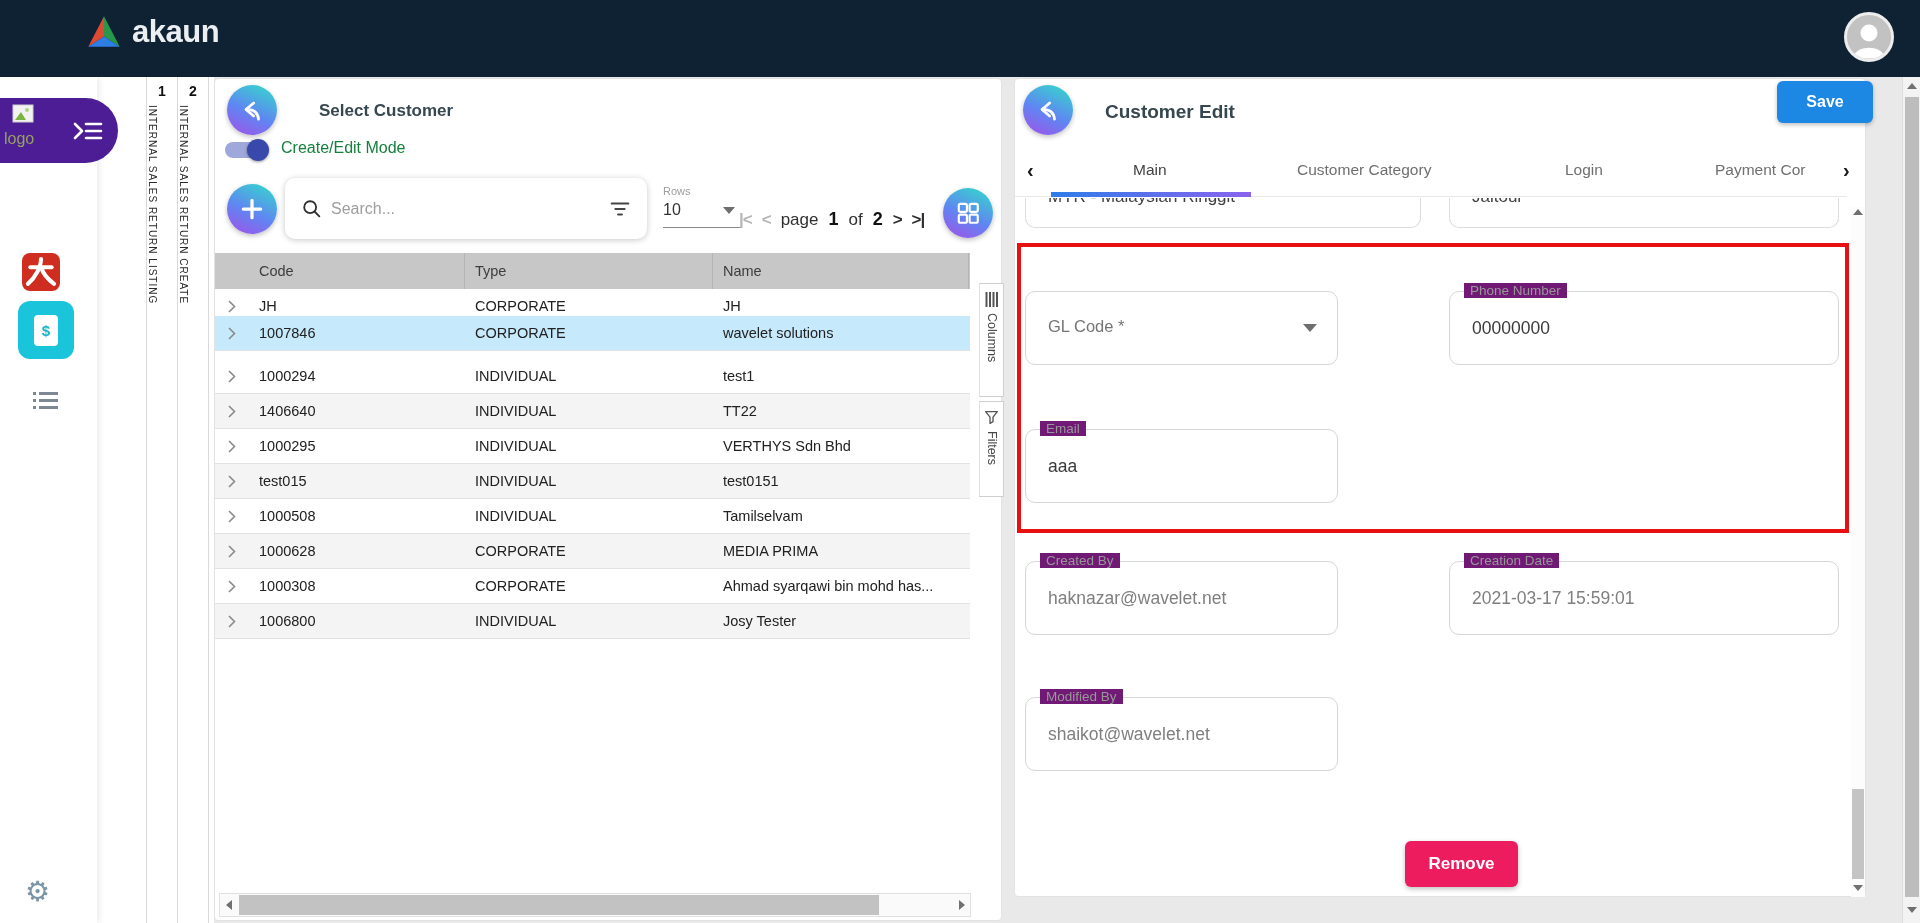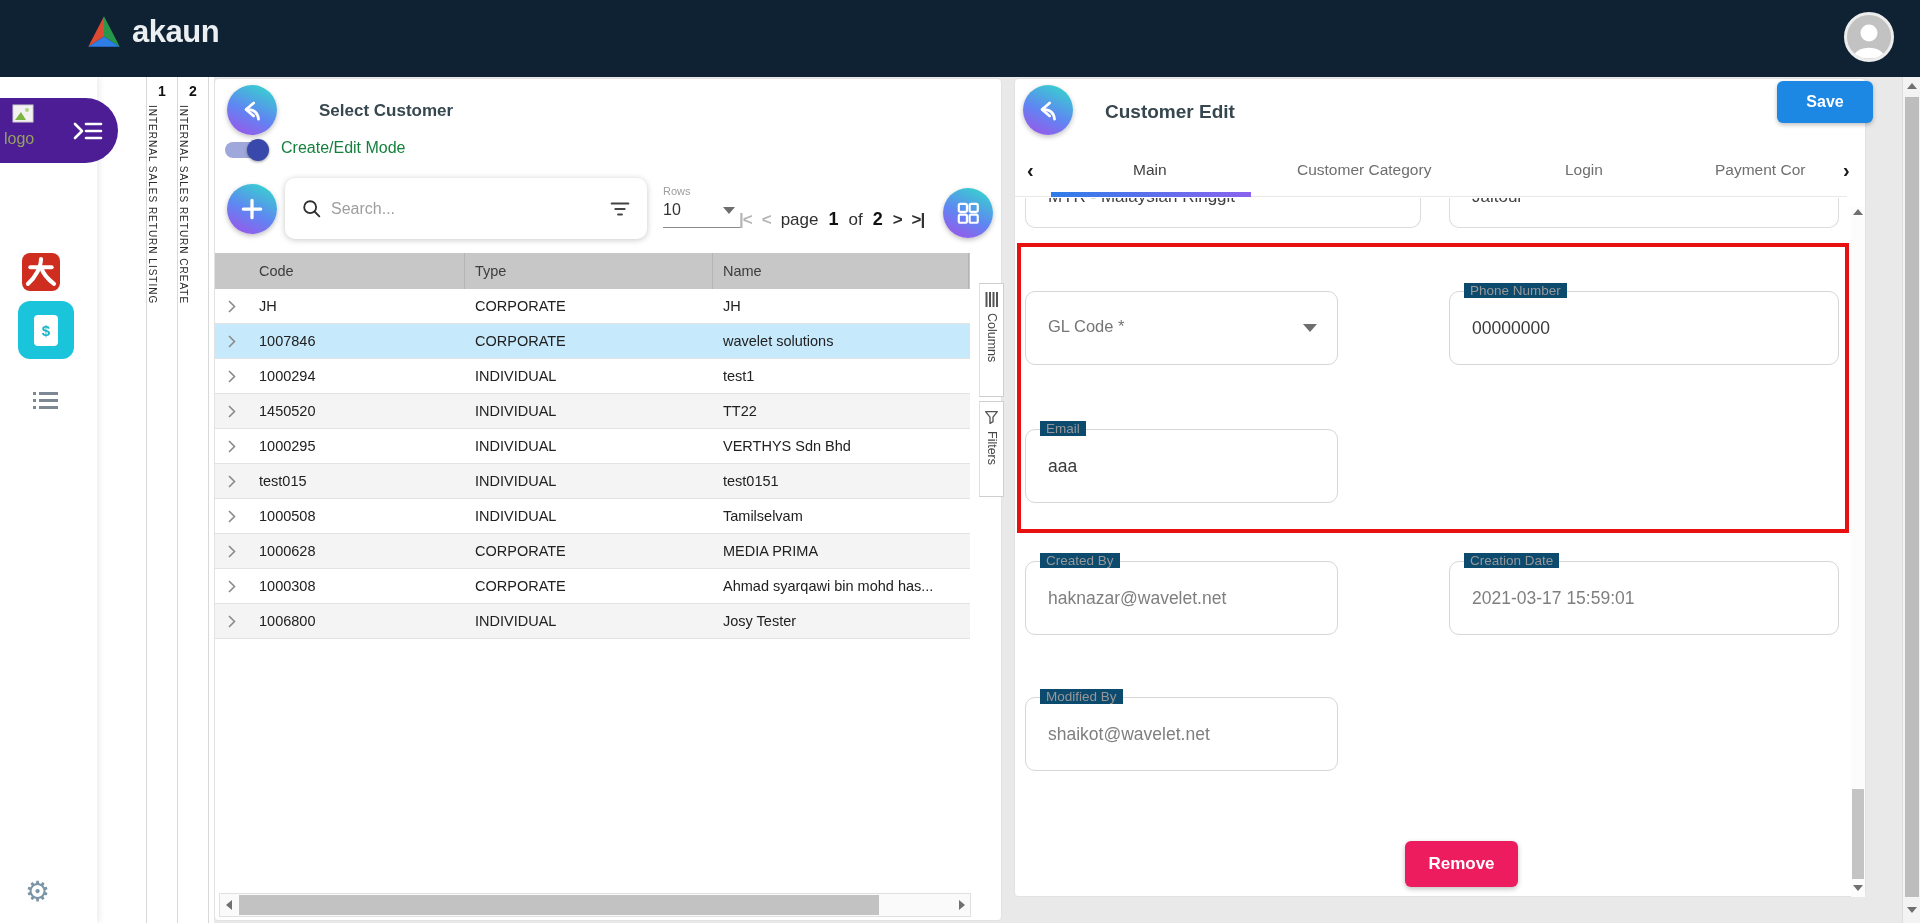--- a/index.html
+++ b/index.html
@@ -112,21 +112,21 @@
   .tab-chev { position:absolute; top:10px; font-size:20px; font-weight:bold; color:#1b1b1b; cursor:pointer; }
   .tab-indicator { position:absolute; left:36px; top:113px; width:200px; height:5px;
     background:linear-gradient(90deg,#2e7de9,#8a63ee); }
   .clipped-field { position:absolute; top:119px; height:30px; border:1px solid #dcdcdc; border-top:none;
     border-radius:0 0 10px 10px; overflow:hidden; }
   .clipped-text { position:absolute; left:22px; top:-11px; font-size:17px; color:#3f3f3f; white-space:nowrap; }
   .hl-rect { position:absolute; left:2px; top:164px; width:832px; height:290px; border:4px solid #e81010; z-index:3; pointer-events:none; }
   .field { position:absolute; height:74px; background:#fff; border:1px solid #d6d6d6; border-radius:10px; }
   .f-left { left:10px; width:313px; }
   .f-right { left:434px; width:390px; }
-  .field .flabel { position:absolute; top:-9px; left:14px; background:#0c4a6e; padding:0 6px; font-size:13.5px; color:#979797; }
+  .field .flabel { position:absolute; top:-9px; left:14px; background:#701a75; padding:0 6px; font-size:13.5px; color:#979797; }
   .field .fvalue { position:absolute; left:22px; top:26px; font-size:17.5px; color:#3a3a3a; }
   .field.readonly .fvalue { color:#7f7f7f; }
   .gl-label { position:absolute; left:22px; top:25px; font-size:16.5px; color:#757575; }
   .gl-caret { position:absolute; right:20px; top:32px; width:0; height:0; border-left:7px solid transparent; border-right:7px solid transparent; border-top:8px solid #6e6e6e; }
   .remove-btn { position:absolute; left:390px; top:762px; width:113px; height:46px; background:#ec1c5e; color:#fff;
     font-size:17px; font-weight:bold; border:none; border-radius:6px; cursor:pointer; box-shadow:0 2px 5px rgba(0,0,0,.25);
     font-family:"Liberation Sans",sans-serif; }
   .inner-scroll { position:absolute; left:836px; top:128px; width:14px; height:690px; background:#fcfcfc; }
   .is-up { position:absolute; left:2px; top:2px; cursor:pointer; }
   .is-thumb { position:absolute; left:1px; top:582px; width:12px; height:90px; background:#c4c4c4; cursor:pointer; }
@@ -285,21 +285,21 @@
   <div class="trow" style="top:210px">
     <div class="td-chev">
         <svg width="8" height="13" viewBox="0 0 8 13">
           <polyline points="1,1 6.5,6.5 1,12" fill="none" stroke="#8a8a8a" stroke-width="1.6"></polyline>
         </svg>
       </div>
     <div class="td-code">JH</div>
     <div class="td-type">CORPORATE</div>
     <div class="td-name">JH</div>
   </div>
-  <div class="trow selected" style="top:245px">
+  <div class="trow selected" style="top:237px">
     <div class="td-chev">
         <svg width="8" height="13" viewBox="0 0 8 13">
           <polyline points="1,1 6.5,6.5 1,12" fill="none" stroke="#8a8a8a" stroke-width="1.6"></polyline>
         </svg>
       </div>
     <div class="td-code">1007846</div>
     <div class="td-type">CORPORATE</div>
     <div class="td-name">wavelet solutions</div>
   </div>
   <div class="trow" style="top:280px">
@@ -311,21 +311,21 @@
     <div class="td-code">1000294</div>
     <div class="td-type">INDIVIDUAL</div>
     <div class="td-name">test1</div>
   </div>
   <div class="trow alt" style="top:315px">
     <div class="td-chev">
         <svg width="8" height="13" viewBox="0 0 8 13">
           <polyline points="1,1 6.5,6.5 1,12" fill="none" stroke="#8a8a8a" stroke-width="1.6"></polyline>
         </svg>
       </div>
-    <div class="td-code">1450520</div>
+    <div class="td-code">1406640</div>
     <div class="td-type">INDIVIDUAL</div>
     <div class="td-name">TT22</div>
   </div>
   <div class="trow" style="top:350px">
     <div class="td-chev">
         <svg width="8" height="13" viewBox="0 0 8 13">
           <polyline points="1,1 6.5,6.5 1,12" fill="none" stroke="#8a8a8a" stroke-width="1.6"></polyline>
         </svg>
       </div>
     <div class="td-code">1000295</div>

